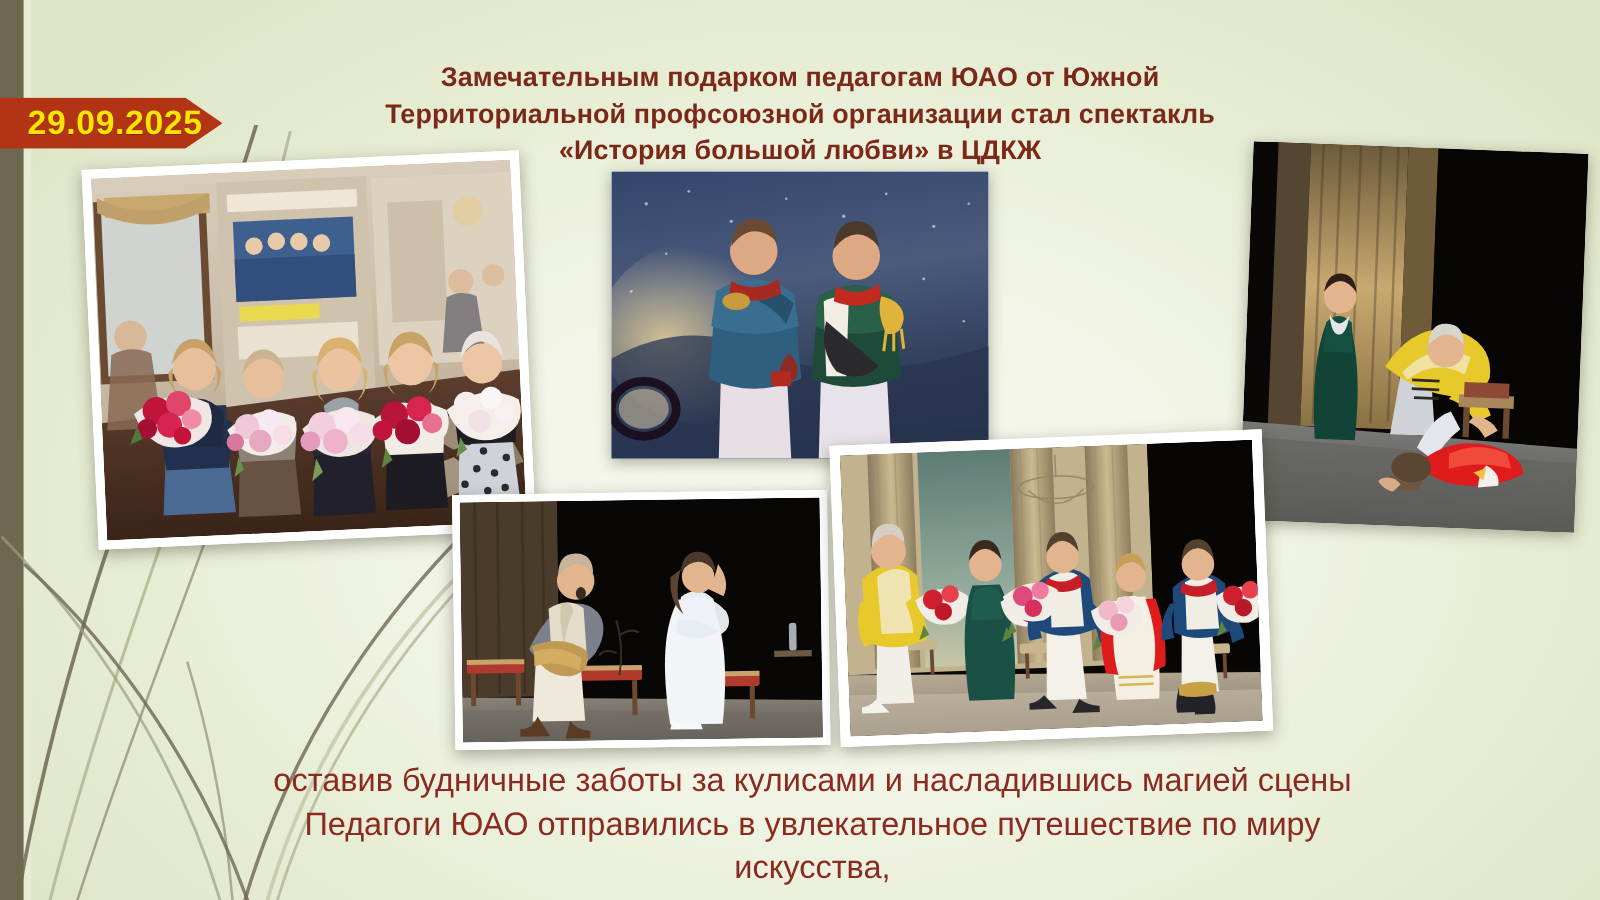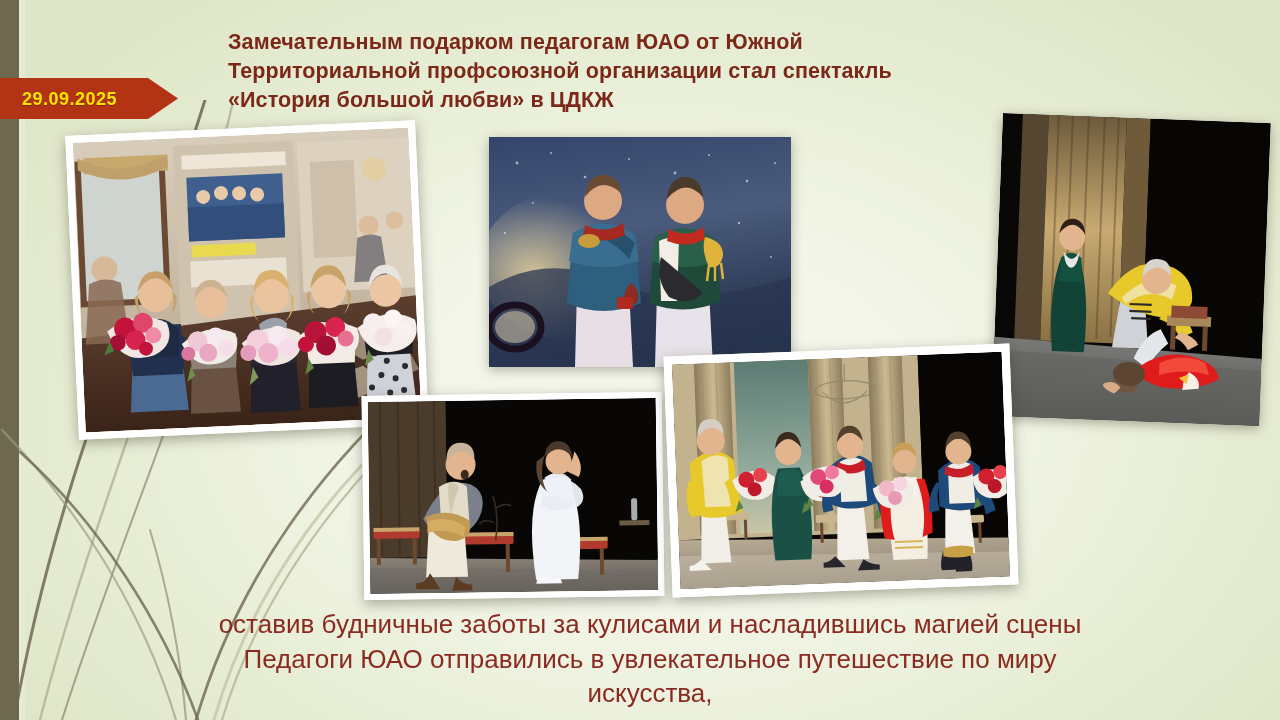--- a/index.html
+++ b/index.html
@@ -23,29 +23,29 @@
   .grass{position:absolute;left:0;bottom:0;width:420px;height:620px;pointer-events:none;}
 
   
   .date-banner{
     position:absolute;left:0;top:78px;width:178px;height:41px;
     background:#b23414;
     clip-path:polygon(0 0, 148px 0, 178px 50%, 148px 100%, 0 100%);
     display:flex;align-items:center;
   }
   .date-banner .date-text{
-    color:#ffe500;font-size:18px;font-weight:bold;letter-spacing:.5px;
+    color:#ffe500;font-size:27px;font-weight:bold;letter-spacing:.5px;
     padding-left:22px;line-height:1;
     text-shadow:0 1px 0 rgba(0,0,0,.25);
   }
 
   
   .title{
-    position:absolute;left:228px;top:28px;width:824px;
-    text-align:left;color:#7b2818;
+    position:absolute;left:228px;top:48px;width:824px;
+    text-align:center;color:#7b2818;
     font-size:21.5px;font-weight:bold;line-height:1.36;
     letter-spacing:.1px;z-index:30;
   }
   .caption{
     position:absolute;left:200px;top:607px;width:900px;
     text-align:center;color:#8b2a20;
     font-size:26px;font-weight:normal;line-height:1.33;
     z-index:30;
   }
   .line{display:block;}

